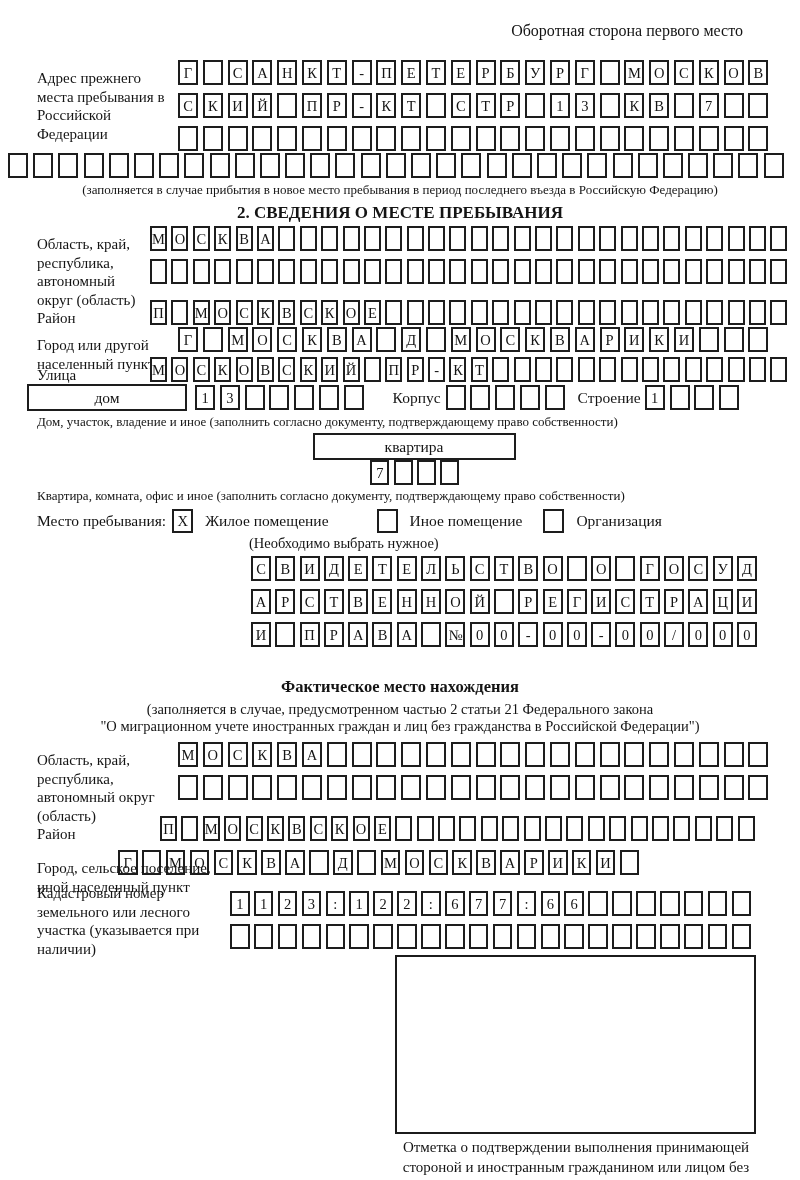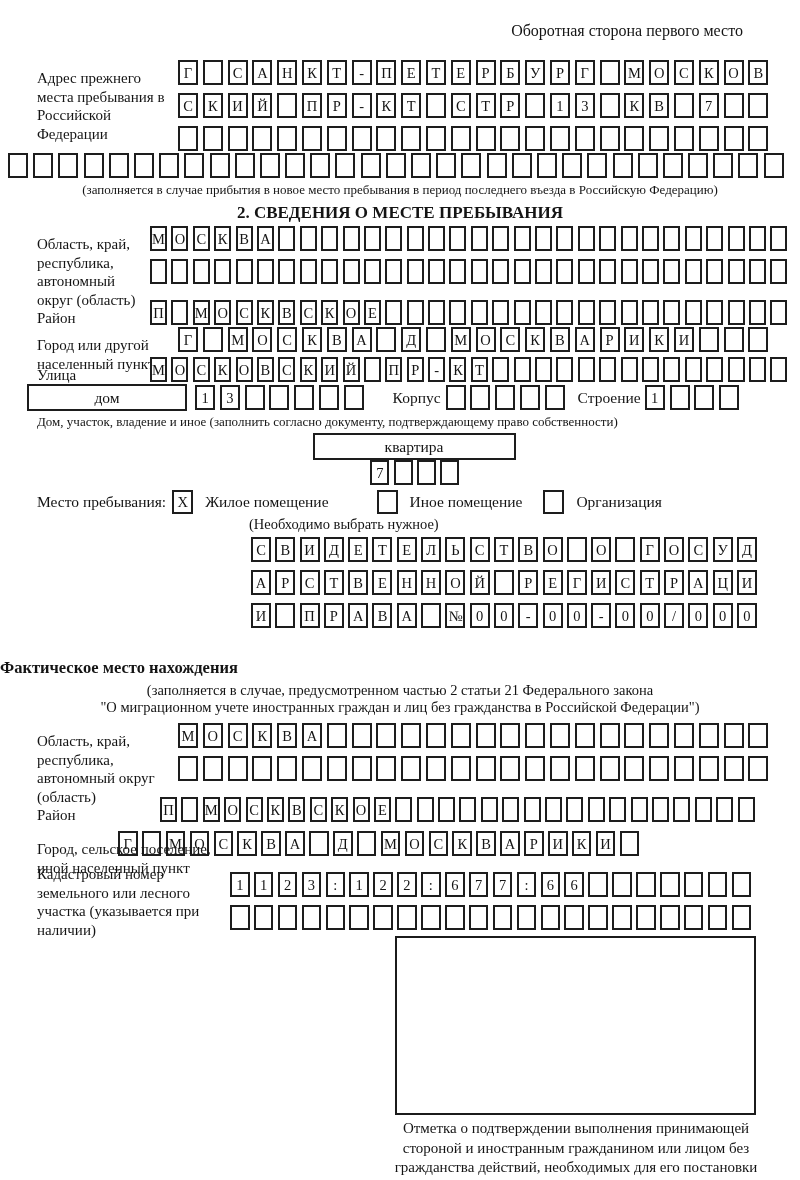--- a/index.html
+++ b/index.html
@@ -64,21 +64,21 @@
     display: flex; align-items: center; justify-content: center;
     font-size: 14.5px; margin-right: 12px;
   }
   .opt-label-1 { margin-right: 48px; }
   .opt-label-2 { margin-right: 21px; }
   .stay-note { margin: 2px 0 0 249px; font-size: 14.5px; }
 
   .f-doc { margin-top: 4px; padding-left: 251px; }
   .f-doc .lbl { width: 208px; }
 
-  .fact-title { margin-top: 30px; font-size: 16.5px; font-weight: bold; }
+  .fact-title { margin-top: 30px; text-align: center; font-size: 16.5px; font-weight: bold; }
   .fact-note  { margin-top: 4px; text-align: center; font-size: 14.5px; line-height: 17px; }
   .fact-note + .fact-note { margin-top: 0; }
 
   .f-region2   { margin-top: 7px;  padding-left: 178px; }
   .f-region2 .lbl { width: 136px; }
   .f-district2 { margin-top: 16px; padding-left: 160px; }
   .f-city2     { margin-top: 9px;  padding-left: 118px; }
   .f-city2 .lbl   { width: 190px; }
   .f-cad       { margin-top: 16px; padding-left: 230px; }
   .f-cad .lbl     { width: 190px; top: -7px; }
@@ -422,20 +422,21 @@
 
   <div class="inline-row f-apt">
     <div class="namebox nb-kv">квартира</div>
     <div class="cellrow cw-kv">
         <span class="cell">7</span>
         <span class="cell"></span>
         <span class="cell"></span>
         <span class="cell"></span>
       </div>
   </div>
+  <div class="note left">Квартира, комната, офис и иное (заполнить согласно документу, подтверждающему право собственности)</div>
 
   <div class="f-stay">
     <span class="stay-label">Место пребывания:</span>
     <span class="cbox">X</span>
     <span class="opt-label-1">Жилое помещение</span>
     <span class="cbox"></span>
     <span class="opt-label-2">Иное помещение</span>
     <span class="cbox"></span>
     <span>Организация</span>
   </div>

